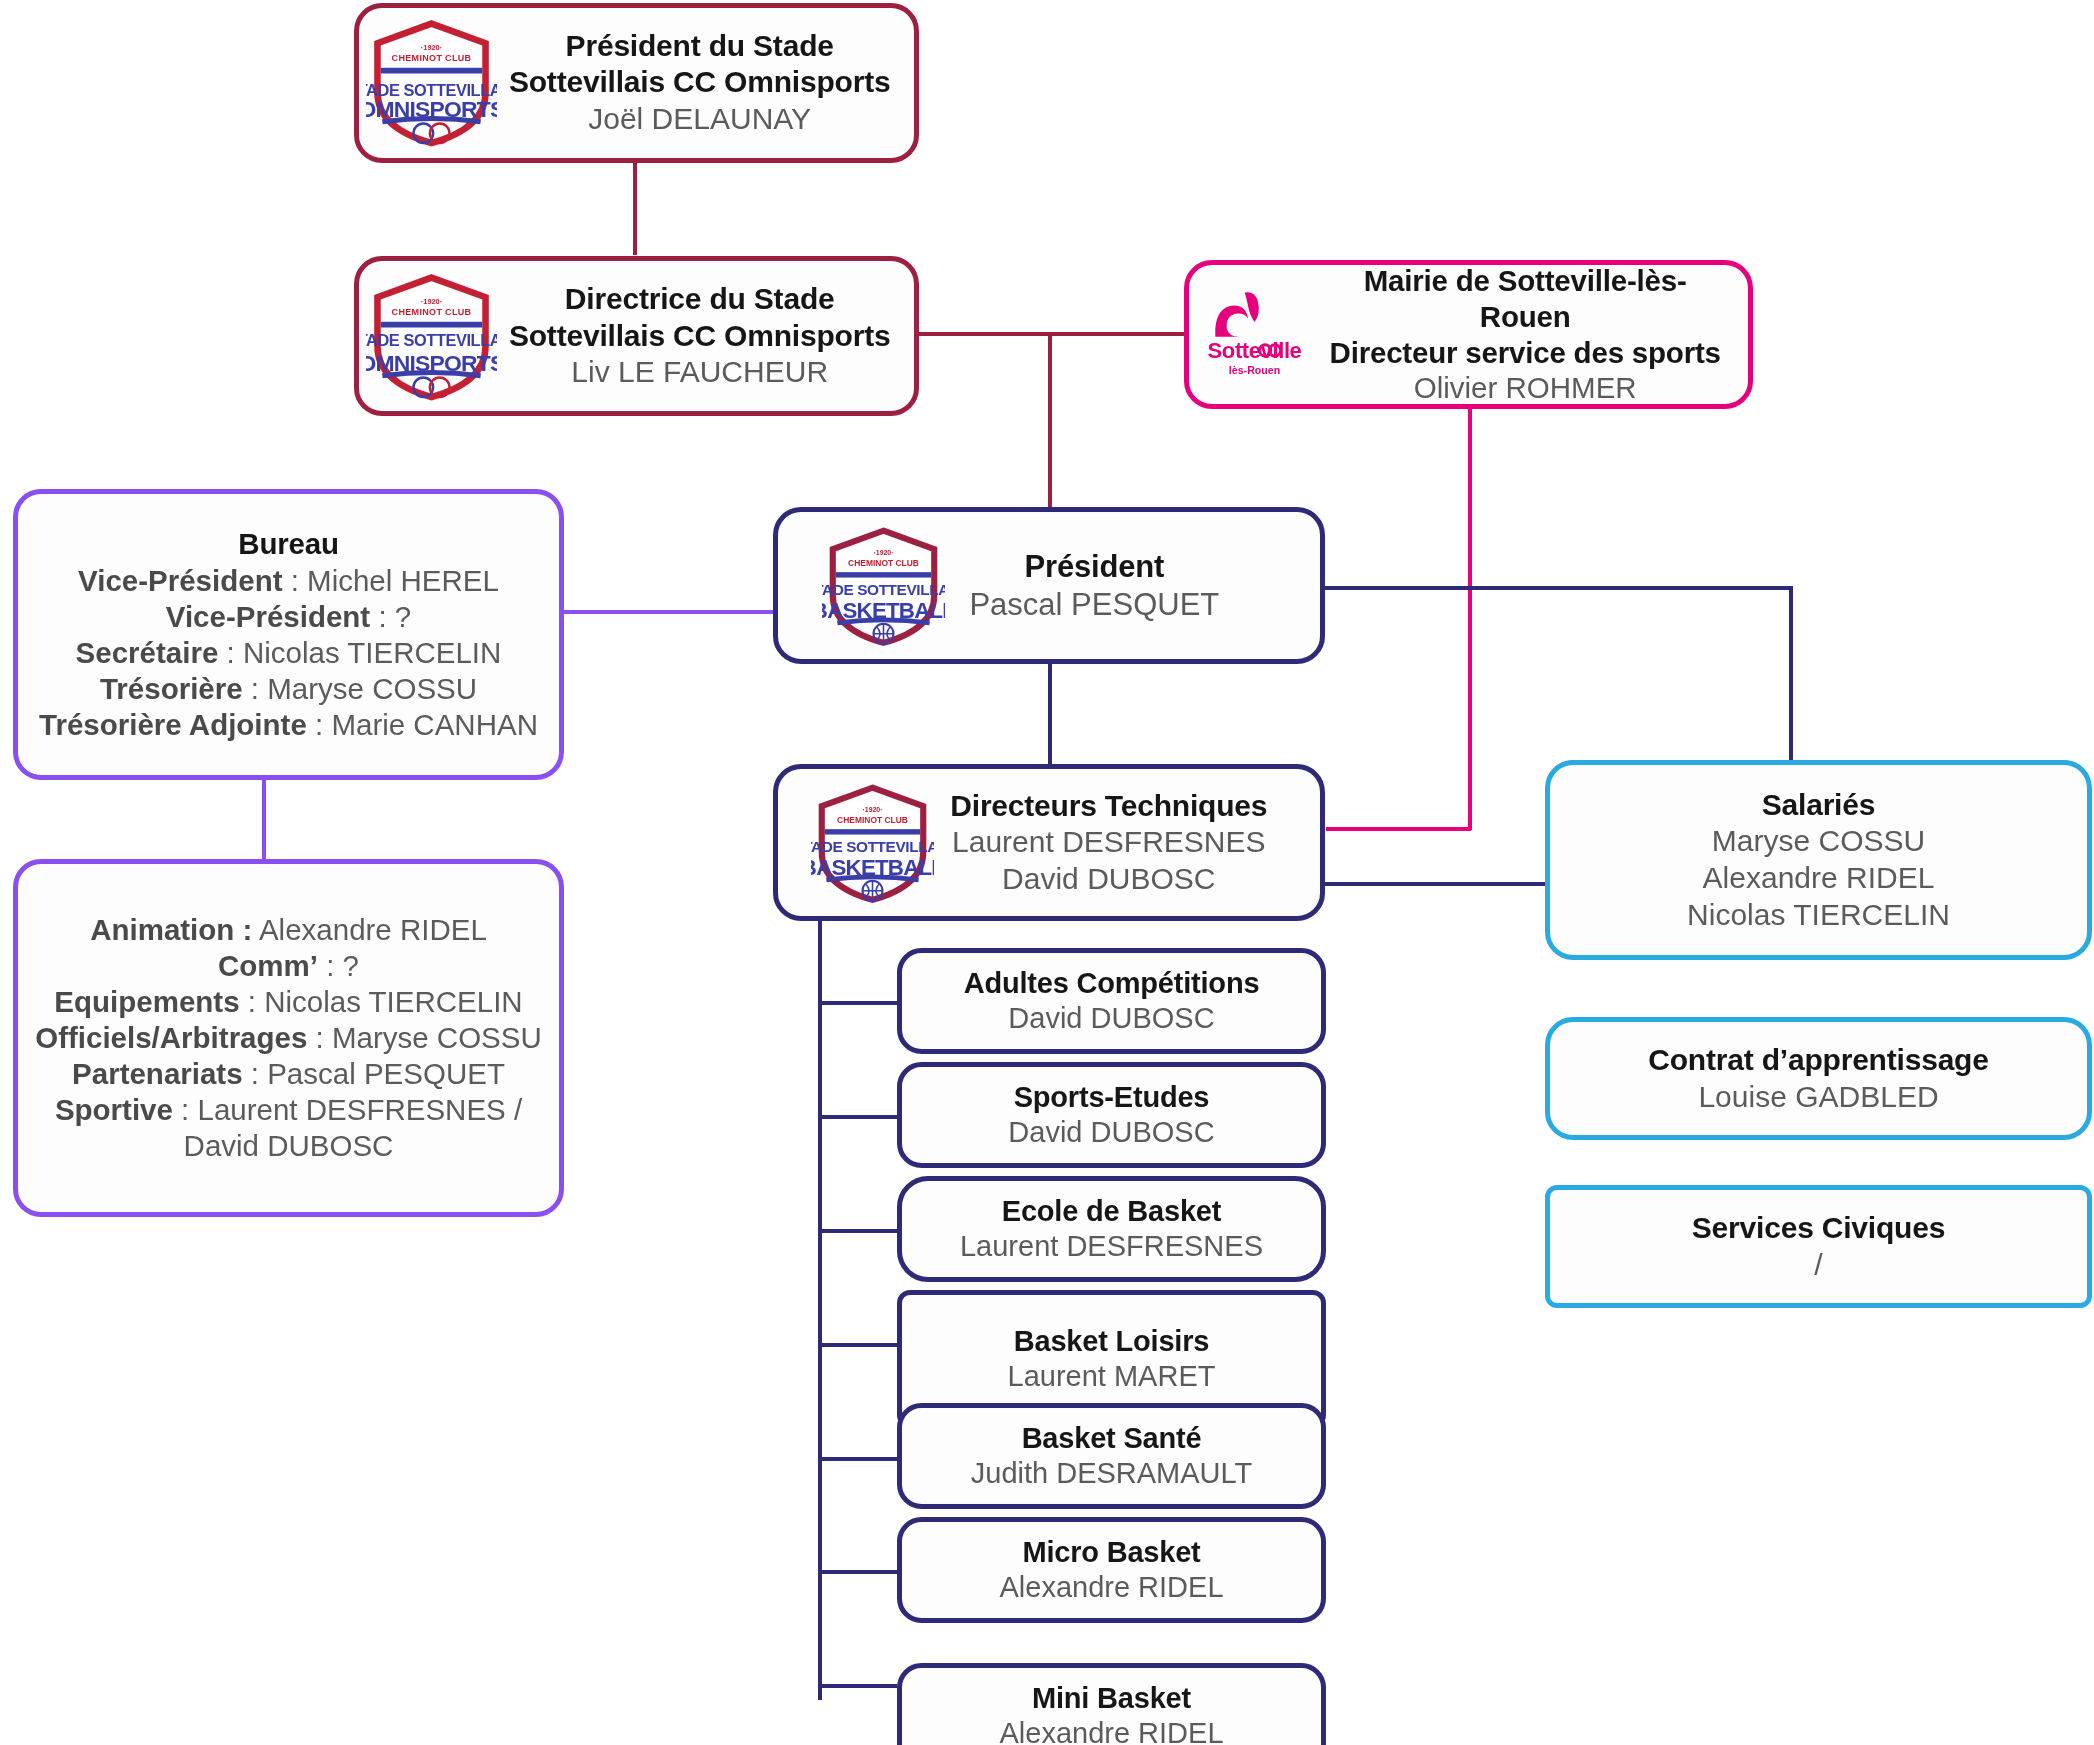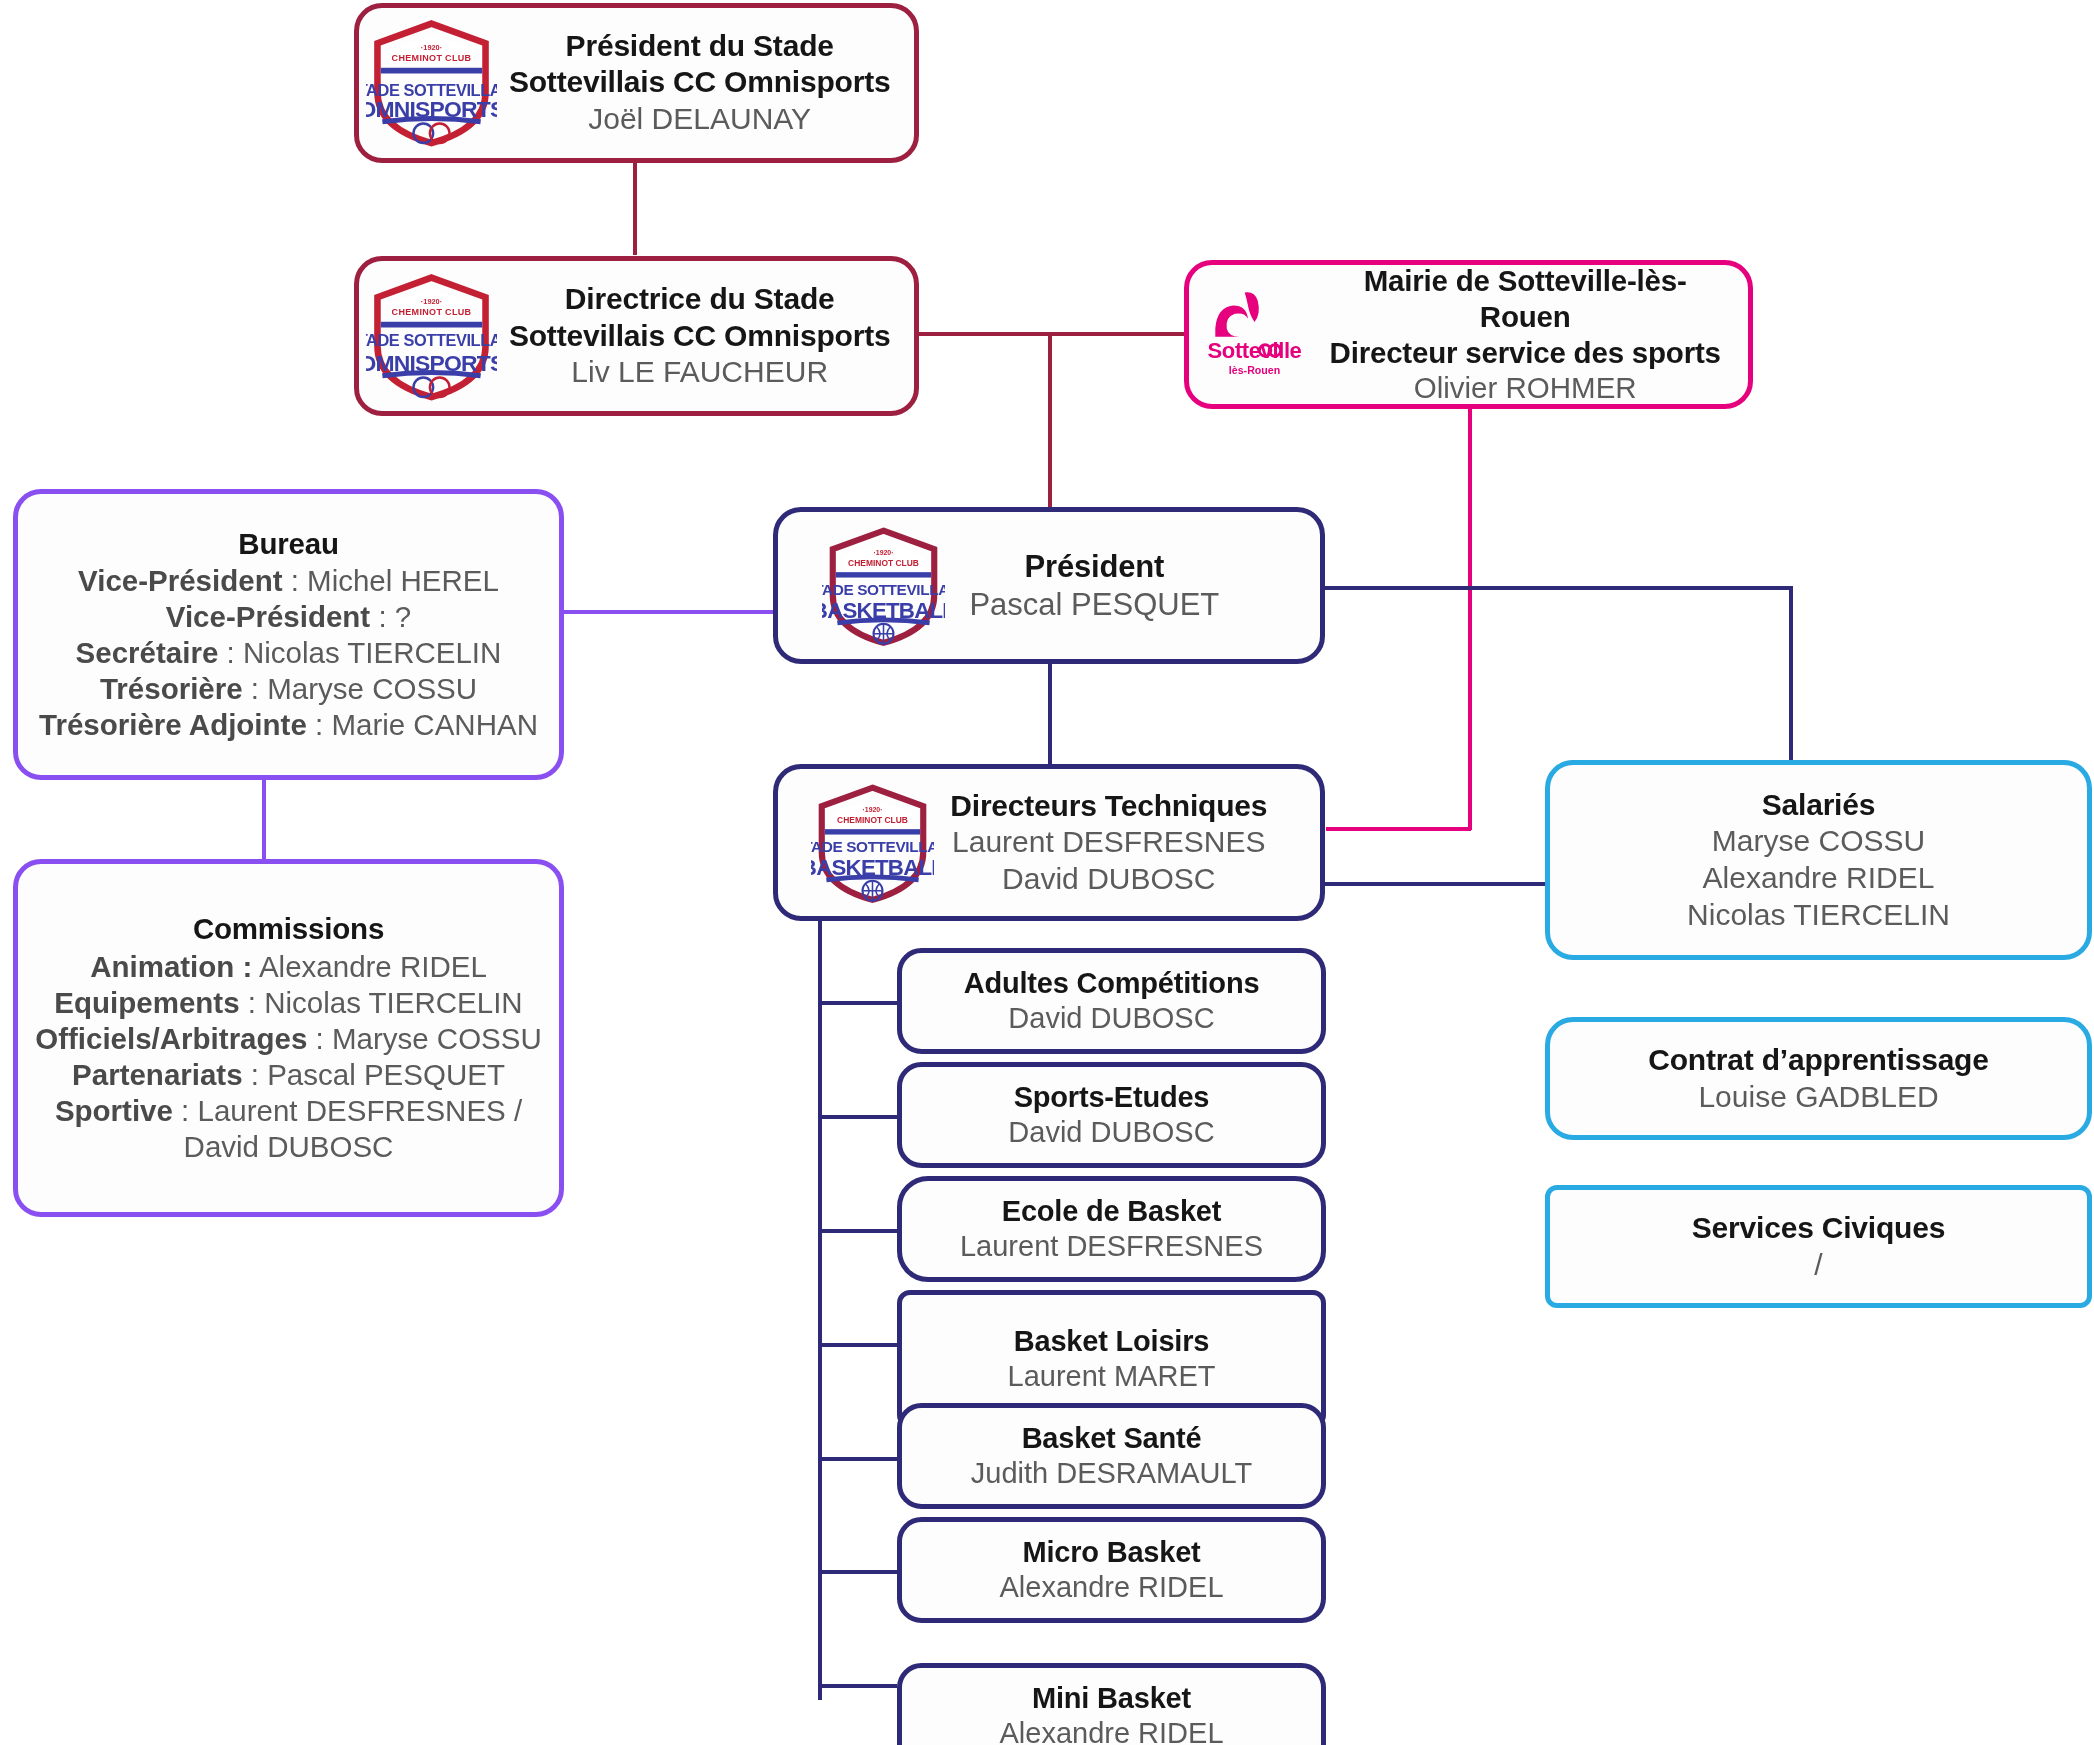--- a/index.html
+++ b/index.html
@@ -164,23 +164,25 @@
         <span class="lbl">Trésorière</span><span class="val"> : Maryse COSSU</span>
       </div>
       <div>
         <span class="lbl">Trésorière Adjointe</span><span class="val"> : Marie CANHAN</span>
       </div>
     </div>
   </div>
 
   <div class="box bd-purple" style="left:13px; top:859px; width:551px; height:358px; border-width:5.7px; border-radius:28px; flex-direction:column;">
     <div class="txt" style="font-size:29.5px; width:100%; padding:0 11.5px;">
-      <span class="ttl" style="margin-bottom:1.6px;">Commissions</span>
       <div>
         <span class="lbl">Animation :</span><span class="val"> Alexandre RIDEL</span>
+      </div>
+      <div>
+        <span class="lbl">Comm’</span><span class="val"> : ?</span>
       </div>
       <div>
         <span class="lbl">Equipements</span><span class="val"> : Nicolas TIERCELIN</span>
       </div>
       <div>
         <span class="lbl">Officiels/Arbitrages</span><span class="val"> : Maryse COSSU</span>
       </div>
       <div>
         <span class="lbl">Partenariats</span><span class="val"> : Pascal PESQUET</span>
       </div>

